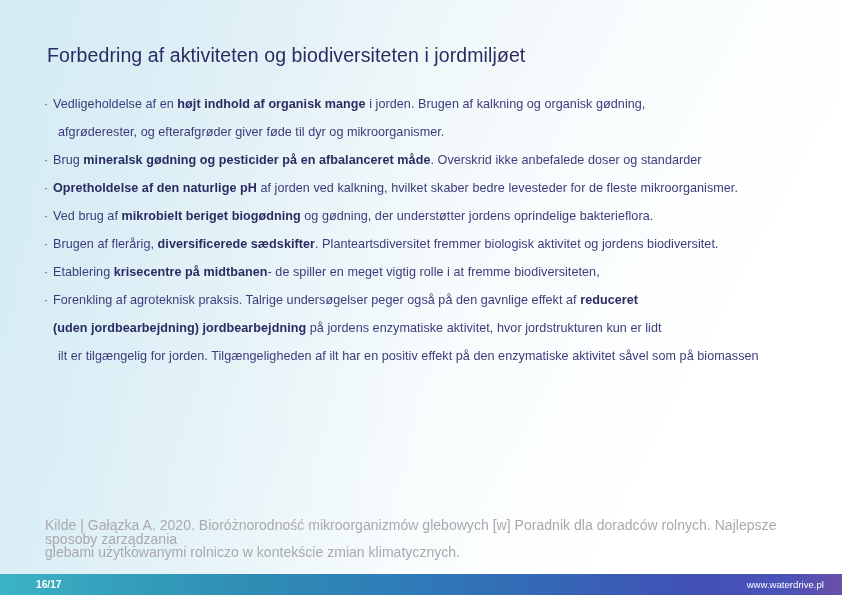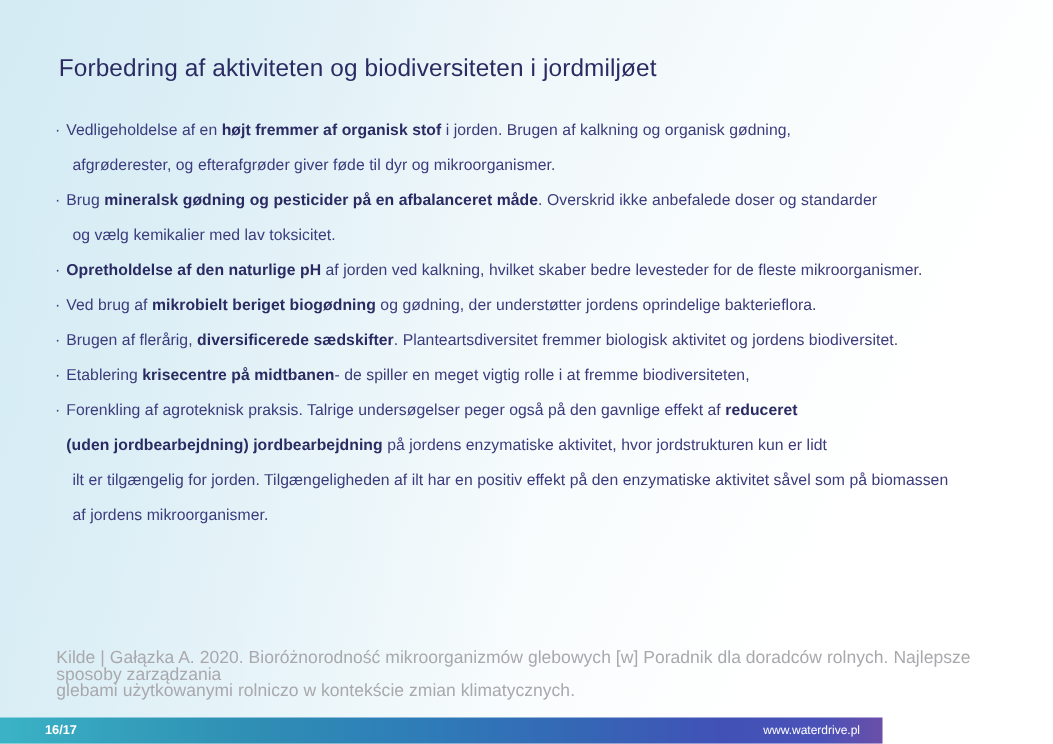--- a/index.html
+++ b/index.html
@@ -91,21 +91,21 @@
     font-size: 14px;
     line-height: 13.5px;
     color: #a9a9ad;
     letter-spacing: 0.03px;
   }
 
   .footer {
     position: absolute;
     left: 0;
     bottom: 0;
-    width: 706px;
+    width: 842px;
     height: 21px;
     background: linear-gradient(90deg,
         #3bb3c6 0%,
         #35a2bd 12%,
         #2f8fb4 28%,
         #2e7cb8 48%,
         #3566b5 66%,
         #4151b6 82%,
         #4a52b8 93%,
         #6a4fa8 100%);
@@ -132,38 +132,36 @@
 </head>
 <body>
 
 <div class="slide">
   <div class="content">
 
     <div class="slide-title">Forbedring af aktiviteten og biodiversiteten i jordmiljøet</div>
 
     <div class="body-block">
 
-      <div class="line"><span class="bullet-dot">·</span><span>Vedligeholdelse af en </span><span class="b">højt fremmer af organisk stof</span><span> i jorden. Brugen af kalkning og organisk gødning,</span></div>
+      <div class="line"><span class="bullet-dot">·</span><span>Vedligeholdelse af en </span><span class="b">højt indhold af organisk mange</span><span> i jorden. Brugen af kalkning og organisk gødning,</span></div>
       <div class="line indent1"><span>afgrøderester, og efterafgrøder giver føde til dyr og mikroorganismer.</span></div>
 
       <div class="line"><span class="bullet-dot">·</span><span>Brug </span><span class="b">mineralsk gødning og pesticider på en afbalanceret måde</span><span>. Overskrid ikke anbefalede doser og standarder</span></div>
-      <div class="line indent1"><span>og vælg kemikalier med lav toksicitet.</span></div>
 
       <div class="line"><span class="bullet-dot">·</span><span class="b">Opretholdelse af den naturlige pH</span><span> af jorden ved kalkning, hvilket skaber bedre levesteder for de fleste mikroorganismer.</span></div>
 
       <div class="line"><span class="bullet-dot">·</span><span>Ved brug af </span><span class="b">mikrobielt beriget biogødning</span><span> og gødning, der understøtter jordens oprindelige bakterieflora.</span></div>
 
       <div class="line"><span class="bullet-dot">·</span><span>Brugen af flerårig, </span><span class="b">diversificerede sædskifter</span><span>. Planteartsdiversitet fremmer biologisk aktivitet og jordens biodiversitet.</span></div>
 
       <div class="line"><span class="bullet-dot">·</span><span>Etablering </span><span class="b">krisecentre på midtbanen</span><span>- de spiller en meget vigtig rolle i at fremme biodiversiteten,</span></div>
 
       <div class="line"><span class="bullet-dot">·</span><span>Forenkling af agroteknisk praksis. Talrige undersøgelser peger også på den gavnlige effekt af </span><span class="b">reduceret</span></div>
       <div class="line indent2"><span class="b">(uden jordbearbejdning) jordbearbejdning</span><span> på jordens enzymatiske aktivitet, hvor jordstrukturen kun er lidt</span></div>
       <div class="line indent1"><span>ilt er tilgængelig for jorden. Tilgængeligheden af ilt har en positiv effekt på den enzymatiske aktivitet såvel som på biomassen</span></div>
-      <div class="line indent1"><span>af jordens mikroorganismer.</span></div>
 
     </div>
 
     <div class="source">
       <div>Kilde | Gałązka A. 2020. Bioróżnorodność mikroorganizmów glebowych [w] Poradnik dla doradców rolnych. Najlepsze sposoby zarządzania</div>
       <div>glebami użytkowanymi rolniczo w kontekście zmian klimatycznych.</div>
     </div>
 
   </div>
 

